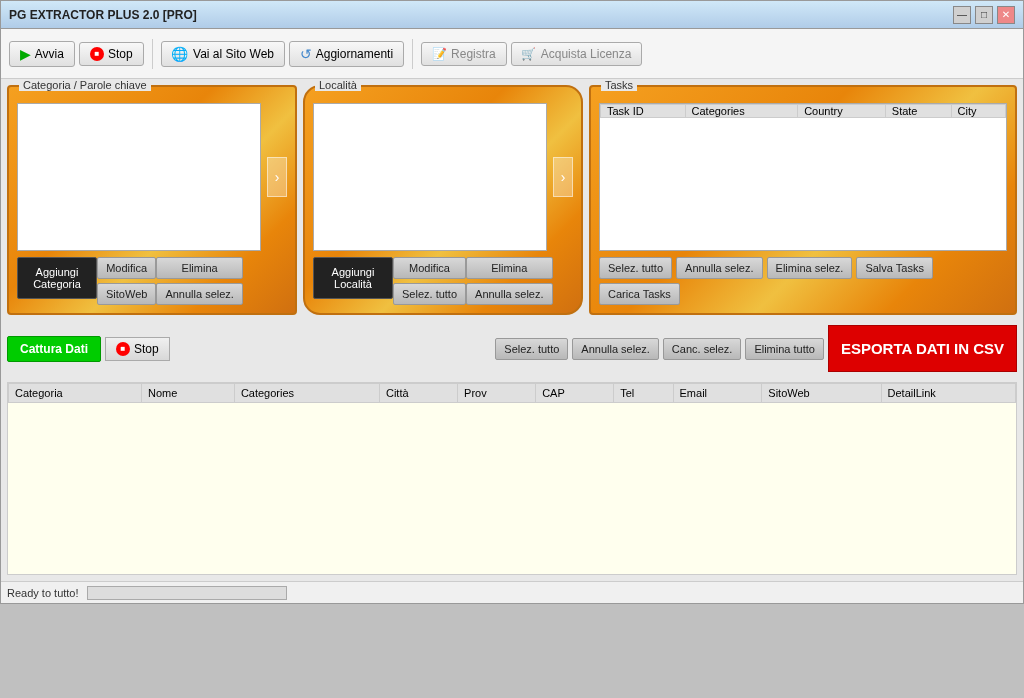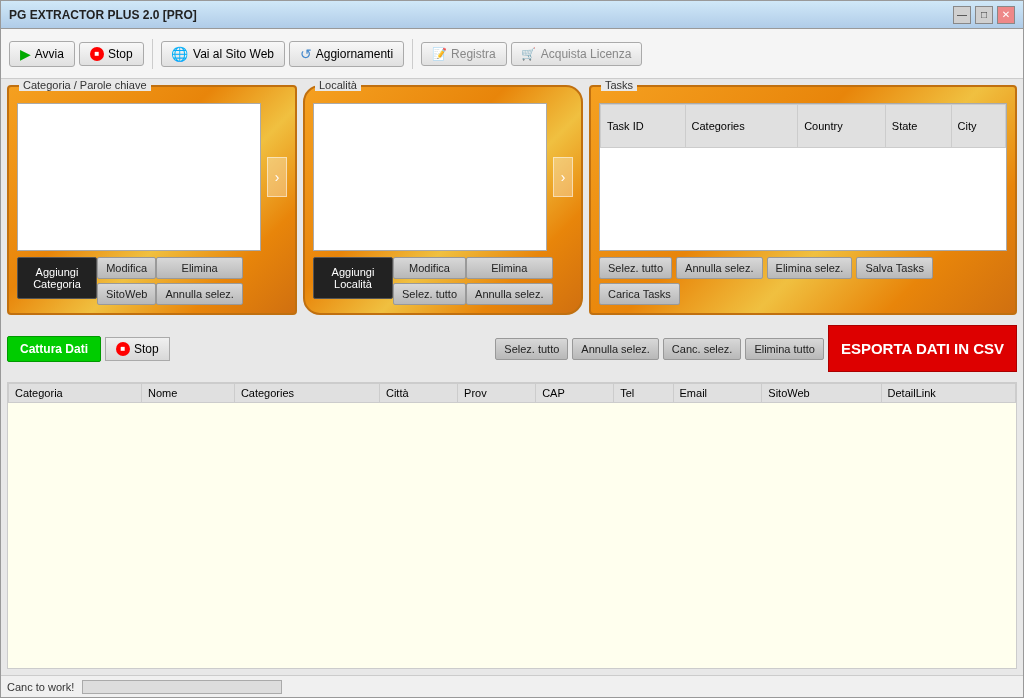--- a/index.html
+++ b/index.html
@@ -6,21 +6,21 @@
     body {
       font-family: 'Segoe UI', Tahoma, Geneva, Verdana, sans-serif;
       font-size: 12px;
       background: #c0c0c0;
       width: 1024px;
       height: 698px;
       overflow: hidden;
     }
     .window {
       width: 1024px;
-      height: 698px;
+      height: 604px;
       background: #f0f0f0;
       border: 1px solid #999;
       display: flex;
       flex-direction: column;
     }
     .title-bar {
       background: linear-gradient(to bottom, #d0e8f8, #b0cce8);
       height: 28px;
       display: flex;
       align-items: center;
@@ -191,21 +191,21 @@
       margin-top: 8px;
     }
     .tasks-table table {
       width: 100%;
       border-collapse: collapse;
       font-size: 11px;
     }
     .tasks-table th {
       background: #e0e0e0;
       border: 1px solid #ccc;
-      padding: 15px 6px;
+      padding: 0 6px;
       text-align: left;
       font-weight: normal;
     }
     .tasks-buttons {
       display: flex;
       gap: 4px;
       margin-top: 6px;
       flex-wrap: wrap;
     }
     .bottom-toolbar {
@@ -443,18 +443,18 @@
             <th>DetailLink</th>
           </tr>
         </thead>
         <tbody></tbody>
       </table>
     </div>
 
   </div>
 
   <div class="status-bar">
-    <span class="status-text">Canc to work!</span>
+    <span class="status-text">Ready to tutto!</span>
     <div class="progress-bar-container">
       <div class="progress-bar-fill" style="width: 0%;"></div>
     </div>
   </div>
 </div>
 
 </body></html>

